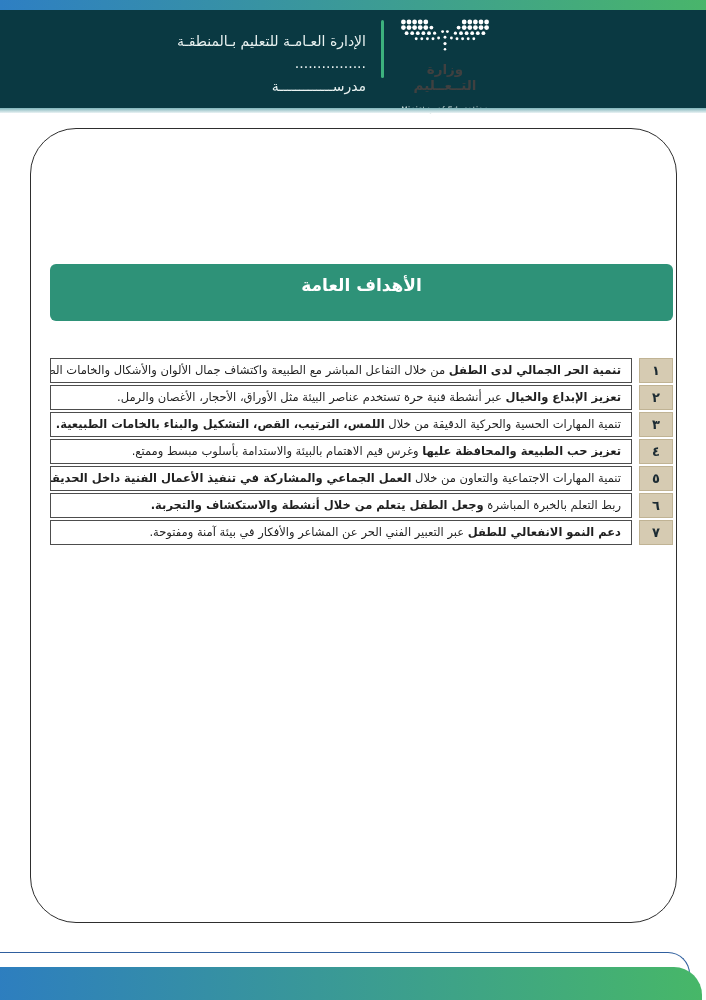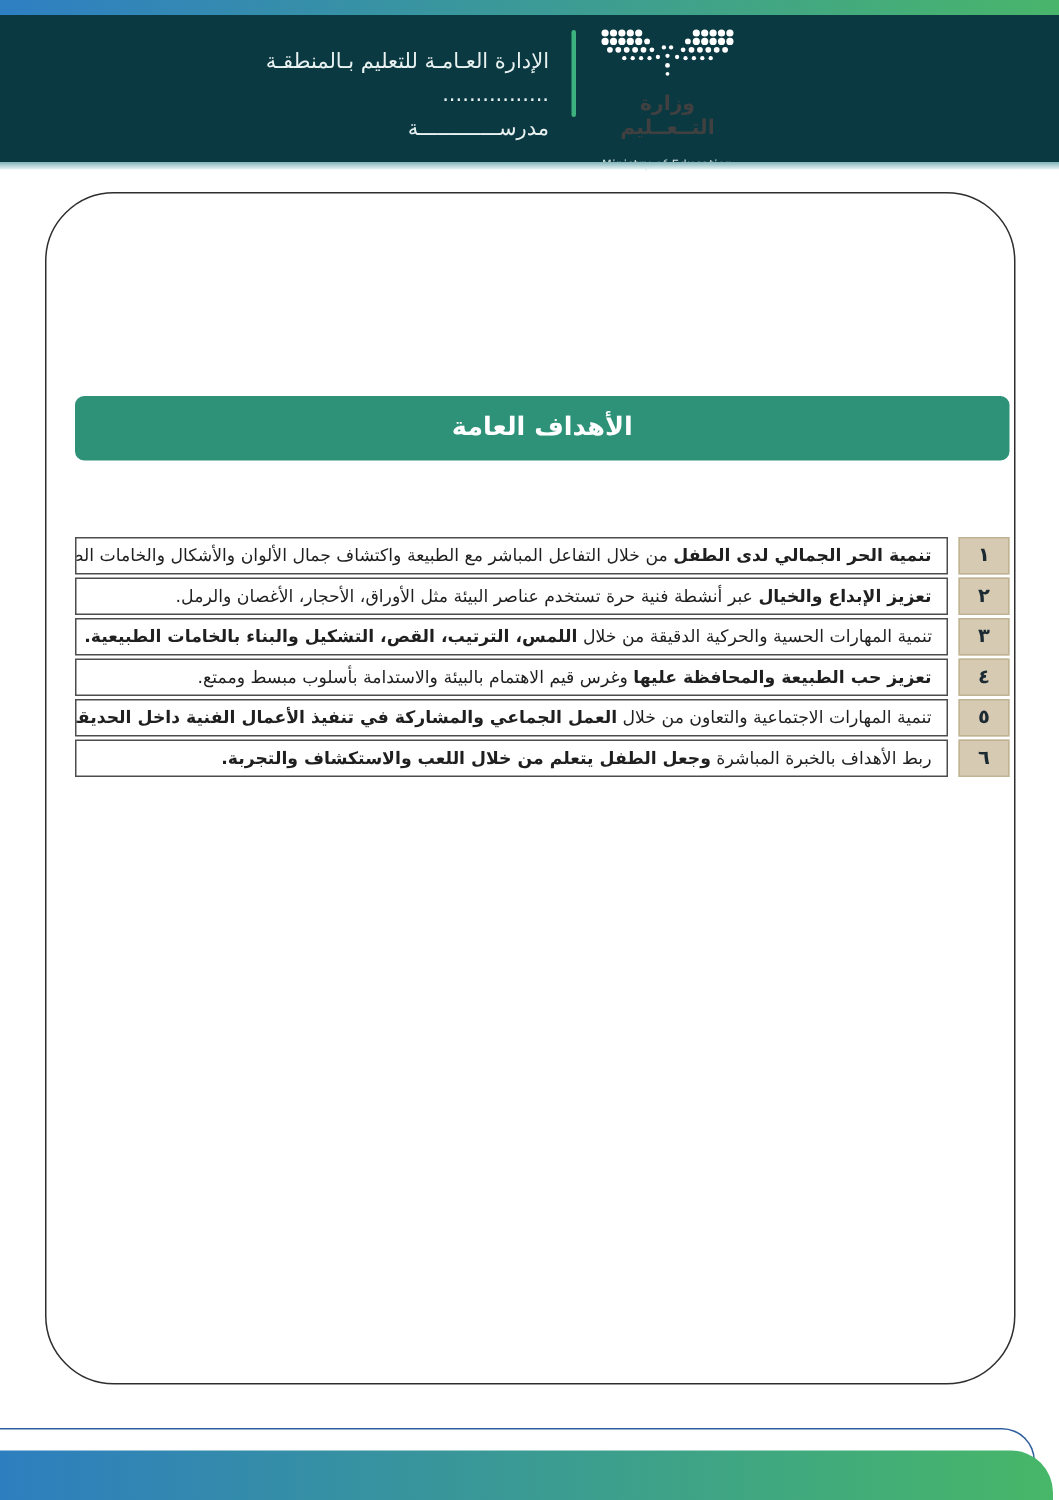--- a/index.html
+++ b/index.html
@@ -66,21 +66,21 @@
     position: absolute; left: 30px; top: 128px;
     width: 647px; height: 795px;
     background: #ffffff;
     border: 1.5px solid #2e2e2e;
     border-radius: 46px;
   }
 
   
   .section-bar {
     position: absolute; left: 50px; top: 264px;
-    width: 623px; height: 43px;
+    width: 623px; height: 57px;
     background: #2e9278;
     border-radius: 6px;
     color: #ffffff;
     font-size: 17px; font-weight: bold;
     text-align: center; line-height: 43px;
     direction: rtl;
   }
 
   
   .objectives {
@@ -250,23 +250,29 @@
 
     <div class="obj-row">
       <div class="obj-text">
         <span class="pre">تنمية المهارات الاجتماعية والتعاون من خلال </span><span class="bold">العمل الجماعي والمشاركة في تنفيذ الأعمال الفنية داخل الحديقة.</span><span class="post"></span>
       </div>
       <div class="obj-num">٥</div>
     </div>
 
     <div class="obj-row">
       <div class="obj-text">
-        <span class="pre">ربط الأهداف بالخبرة المباشرة </span><span class="bold">وجعل الطفل يتعلم من خلال اللعب والاستكشاف والتجربة.</span><span class="post"></span>
+        <span class="pre">ربط التعلم بالخبرة المباشرة </span><span class="bold">وجعل الطفل يتعلم من خلال أنشطة والاستكشاف والتجربة.</span><span class="post"></span>
       </div>
       <div class="obj-num">٦</div>
     </div>
 
+    <div class="obj-row">
+      <div class="obj-text">
+        <span class="pre"></span><span class="bold">دعم النمو الانفعالي للطفل</span><span class="post"> عبر التعبير الفني الحر عن المشاعر والأفكار في بيئة آمنة ومفتوحة.</span>
+      </div>
+      <div class="obj-num">٧</div>
+    </div>
   </div>
 
   <div class="bottom-outline"></div>
   <div class="bottom-bar"></div>
 
 </div>
 
 </body></html>

